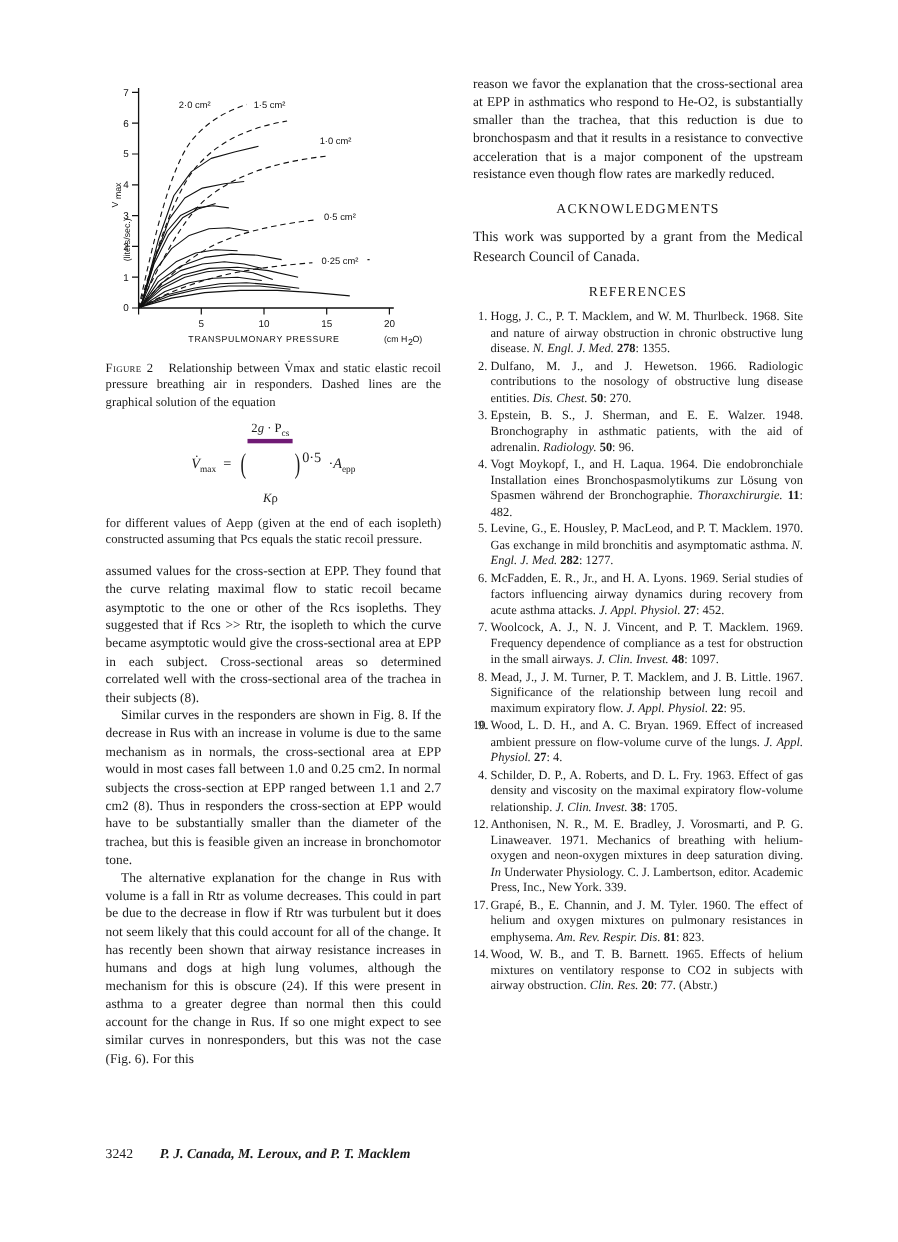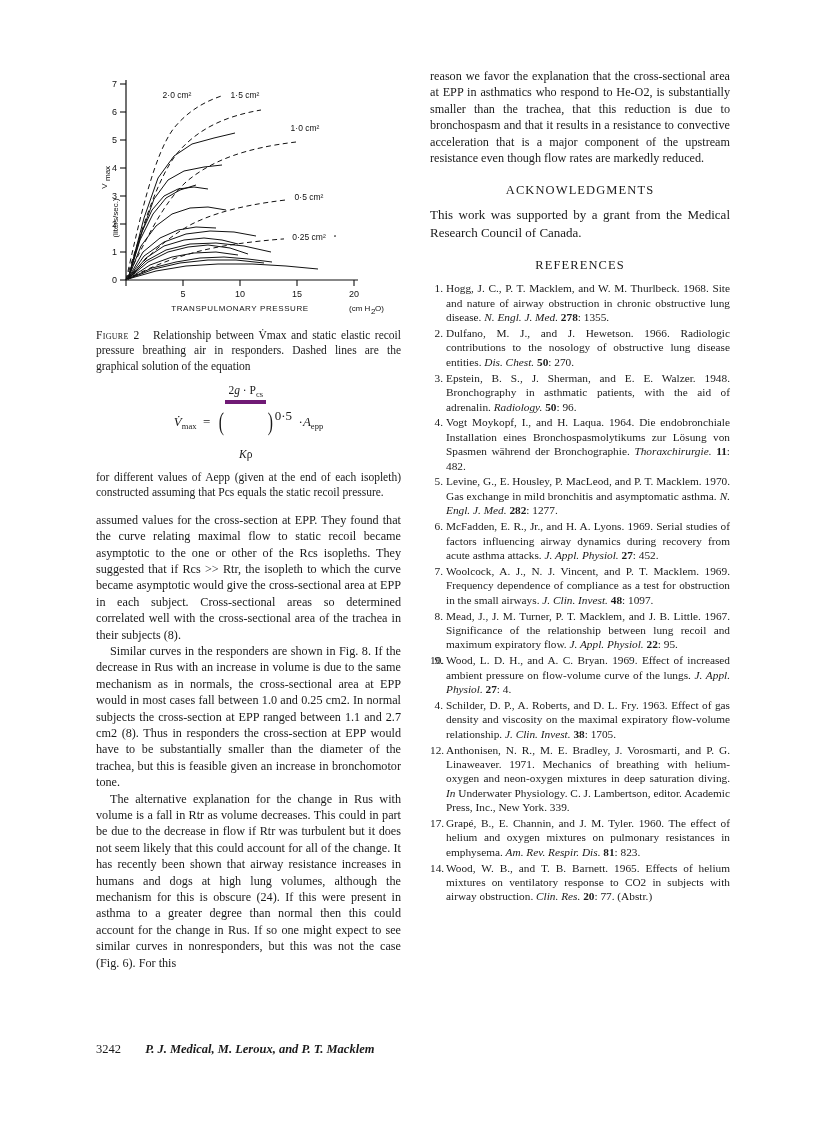--- a/index.html
+++ b/index.html
@@ -293,16 +293,16 @@
         <li><span class="num">10.</span><span>Wood, L. D. H., and A. C. Bryan. 1969. Effect of increased ambient pressure on flow-volume curve of the lungs. <i>J. Appl. Physiol.</i> <b>27</b>: 4.</span></li>
         <li><span class="num">4.</span><span>Schilder, D. P., A. Roberts, and D. L. Fry. 1963. Effect of gas density and viscosity on the maximal expiratory flow-volume relationship. <i>J. Clin. Invest.</i> <b>38</b>: 1705.</span></li>
         <li><span class="num">12.</span><span>Anthonisen, N. R., M. E. Bradley, J. Vorosmarti, and P. G. Linaweaver. 1971. Mechanics of breathing with helium-oxygen and neon-oxygen mixtures in deep saturation diving. <i>In</i> Underwater Physiology. C. J. Lambertson, editor. Academic Press, Inc., New York. 339.</span></li>
         <li><span class="num">17.</span><span>Grapé, B., E. Channin, and J. M. Tyler. 1960. The effect of helium and oxygen mixtures on pulmonary resistances in emphysema. <i>Am. Rev. Respir. Dis.</i> <b>81</b>: 823.</span></li>
         <li><span class="num">14.</span><span>Wood, W. B., and T. B. Barnett. 1965. Effects of helium mixtures on ventilatory response to CO2 in subjects with airway obstruction. <i>Clin. Res.</i> <b>20</b>: 77. (Abstr.)</span></li>
       </ol>
   </div>
 
   <div class="footer">
     <span class="pageno">3242</span>
-    <span class="authors">P. J. Medical, M. Leroux, and P. T. Macklem</span>
+    <span class="authors">P. J. Canada, M. Leroux, and P. T. Macklem</span>
   </div>
 
 </div>
 
 </body></html>

